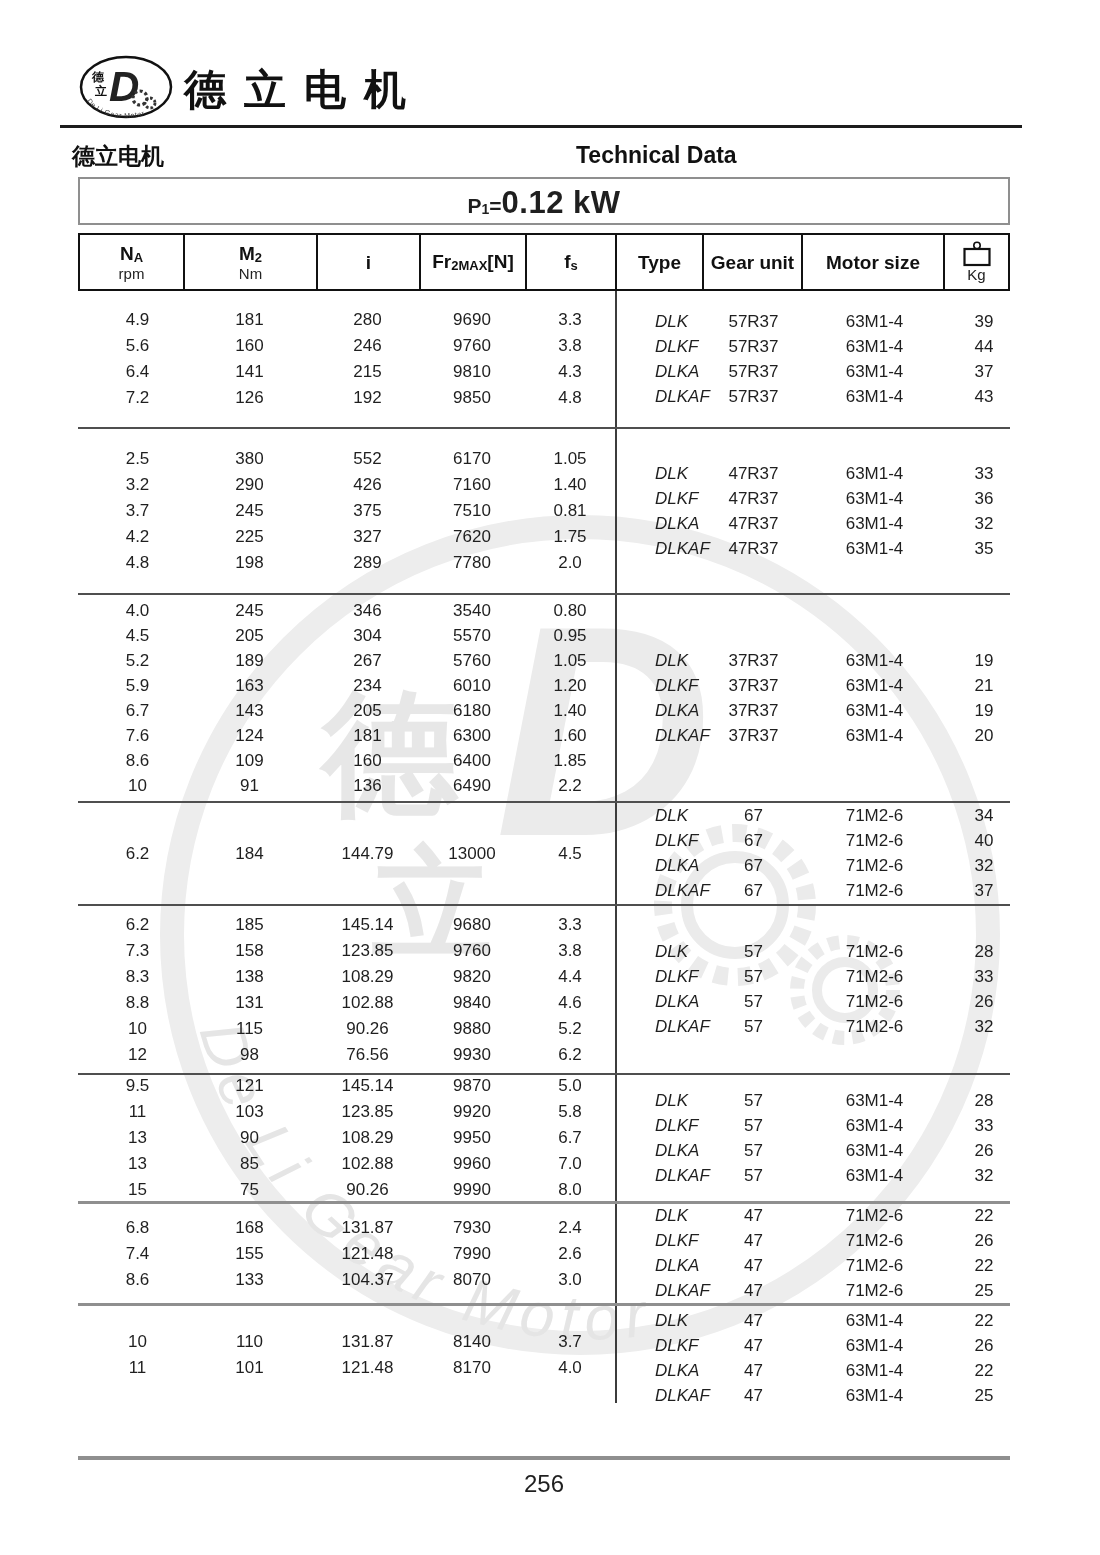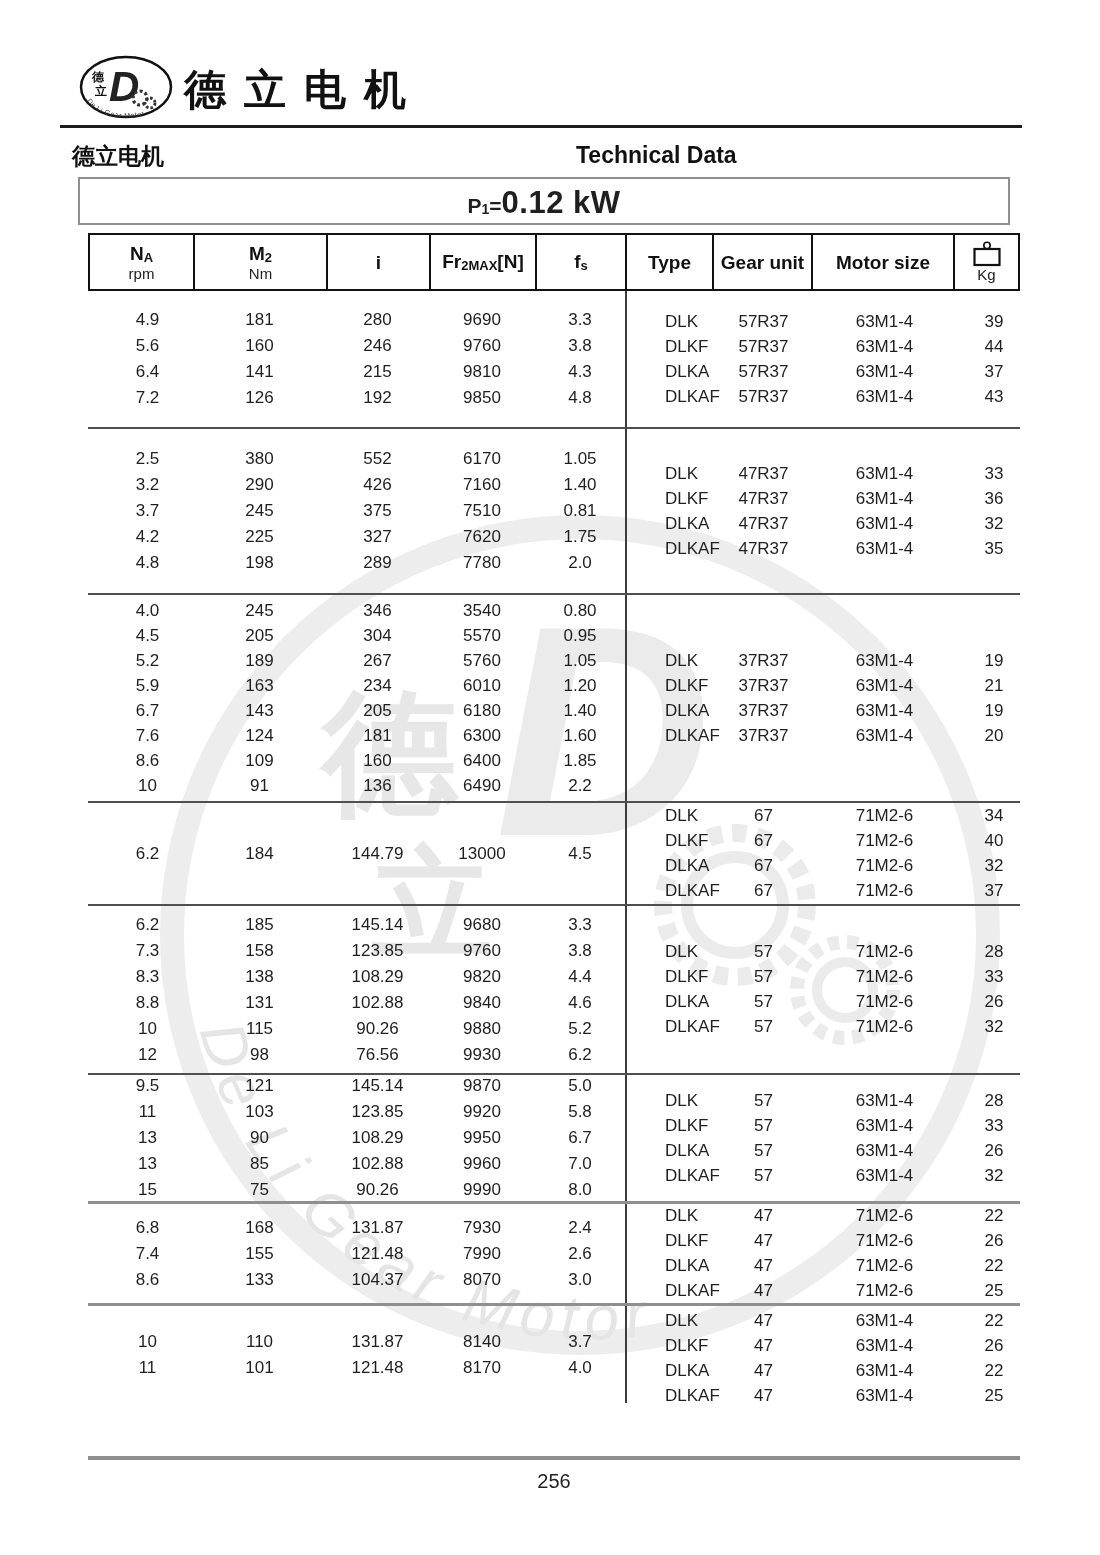--- a/index.html
+++ b/index.html
@@ -28,21 +28,21 @@
     position:absolute;left:78px;top:177px;width:932px;height:48px;z-index:1;
     border:2px solid #8f8f8f;box-sizing:border-box;
     display:flex;align-items:baseline;justify-content:center;
     padding-top:6px;
   }
   .power-box .p-sym{font-size:21px;font-weight:bold;}
   .power-box .p-sub{font-size:14px;font-weight:bold;position:relative;top:1px;}
   .power-box .p-eq{font-size:21px;font-weight:bold;}
   .power-box .p-val{font-size:31px;font-weight:bold;letter-spacing:0.5px;}
   
-  .table-wrap{position:absolute;left:88px;top:233px;width:932px;z-index:1;}
+  .table-wrap{position:absolute;left:78px;top:233px;width:932px;z-index:1;}
   .thead{
     display:grid;grid-template-columns:105px 133px 103px 106px 90px 87px 99px 142px 63px;
     height:58px;border:2px solid #111;box-sizing:border-box;background:transparent;
   }
   .th-cell{border-right:2px solid #111;display:flex;flex-direction:column;align-items:center;justify-content:center;}
   .th-cell:last-child{border-right:none;}
   .th-main{font-weight:bold;font-size:19px;line-height:21px;color:#111;}
   .hsub{font-size:13px;font-weight:bold;position:relative;top:2px;}
   .th-unit{font-size:15px;line-height:16px;color:#222;}
   .kg-icon{width:32px;height:26px;display:block;}
@@ -54,27 +54,27 @@
   .half.right{width:393px;border-left:2px solid #3c3c3c;}
   .g1{height:136px;} .g2{height:164px;} .g3{height:206px;} .g4{height:101px;}
   .g5{height:167px;} .g6{height:126px;} .g7{height:99px;}  .g8{height:97px;margin-bottom:53px;}
   .g8 .half.right{justify-content:flex-start;padding-top:2px;}
   .lrow{display:grid;grid-template-columns:105px 133px 103px 106px 90px;height:26px;align-items:center;flex:0 0 auto;}
   .g3 .lrow{height:25px;}
   .rrow{display:grid;grid-template-columns:87px 99px 143px 64px;height:25px;align-items:center;flex:0 0 auto;}
   .lcell{text-align:center;font-size:17px;color:#1f1f1f;}
   .lcell.c0{padding-left:14px;}
   .rcell{font-size:17px;color:#1f1f1f;}
-  .rc0{padding-left:38px;}
+  .rc0{padding-left:38px;font-style:italic;}
   .rc1,.rc2{text-align:center;}
   .rc3{text-align:center;padding-left:12px;}
   .sep{height:2px;background:#4f4f4f;}
   .sep.heavy{height:3px;background:#8f8f8f;}
   .bottom-line{height:4px;background:#8f8f8f;}
-  .page-num{text-align:center;margin-top:10px;font-size:20px;color:#1f1f1f;}
+  .page-num{text-align:center;margin-top:10px;font-size:24px;color:#1f1f1f;}
 </style>
 </head>
 <body>
 
 <div class="page">
 
   <svg class="watermark" viewBox="0 0 1100 1555" width="1100" height="1555">
     <circle cx="580" cy="935" r="408" fill="none" stroke="#ededed" stroke-width="24"></circle>
     <text x="322" y="800" font-size="135" fill="#e7e7e7" font-weight="bold">德</text>
     <text x="372" y="945" font-size="120" fill="#e7e7e7" font-weight="bold">立</text>

